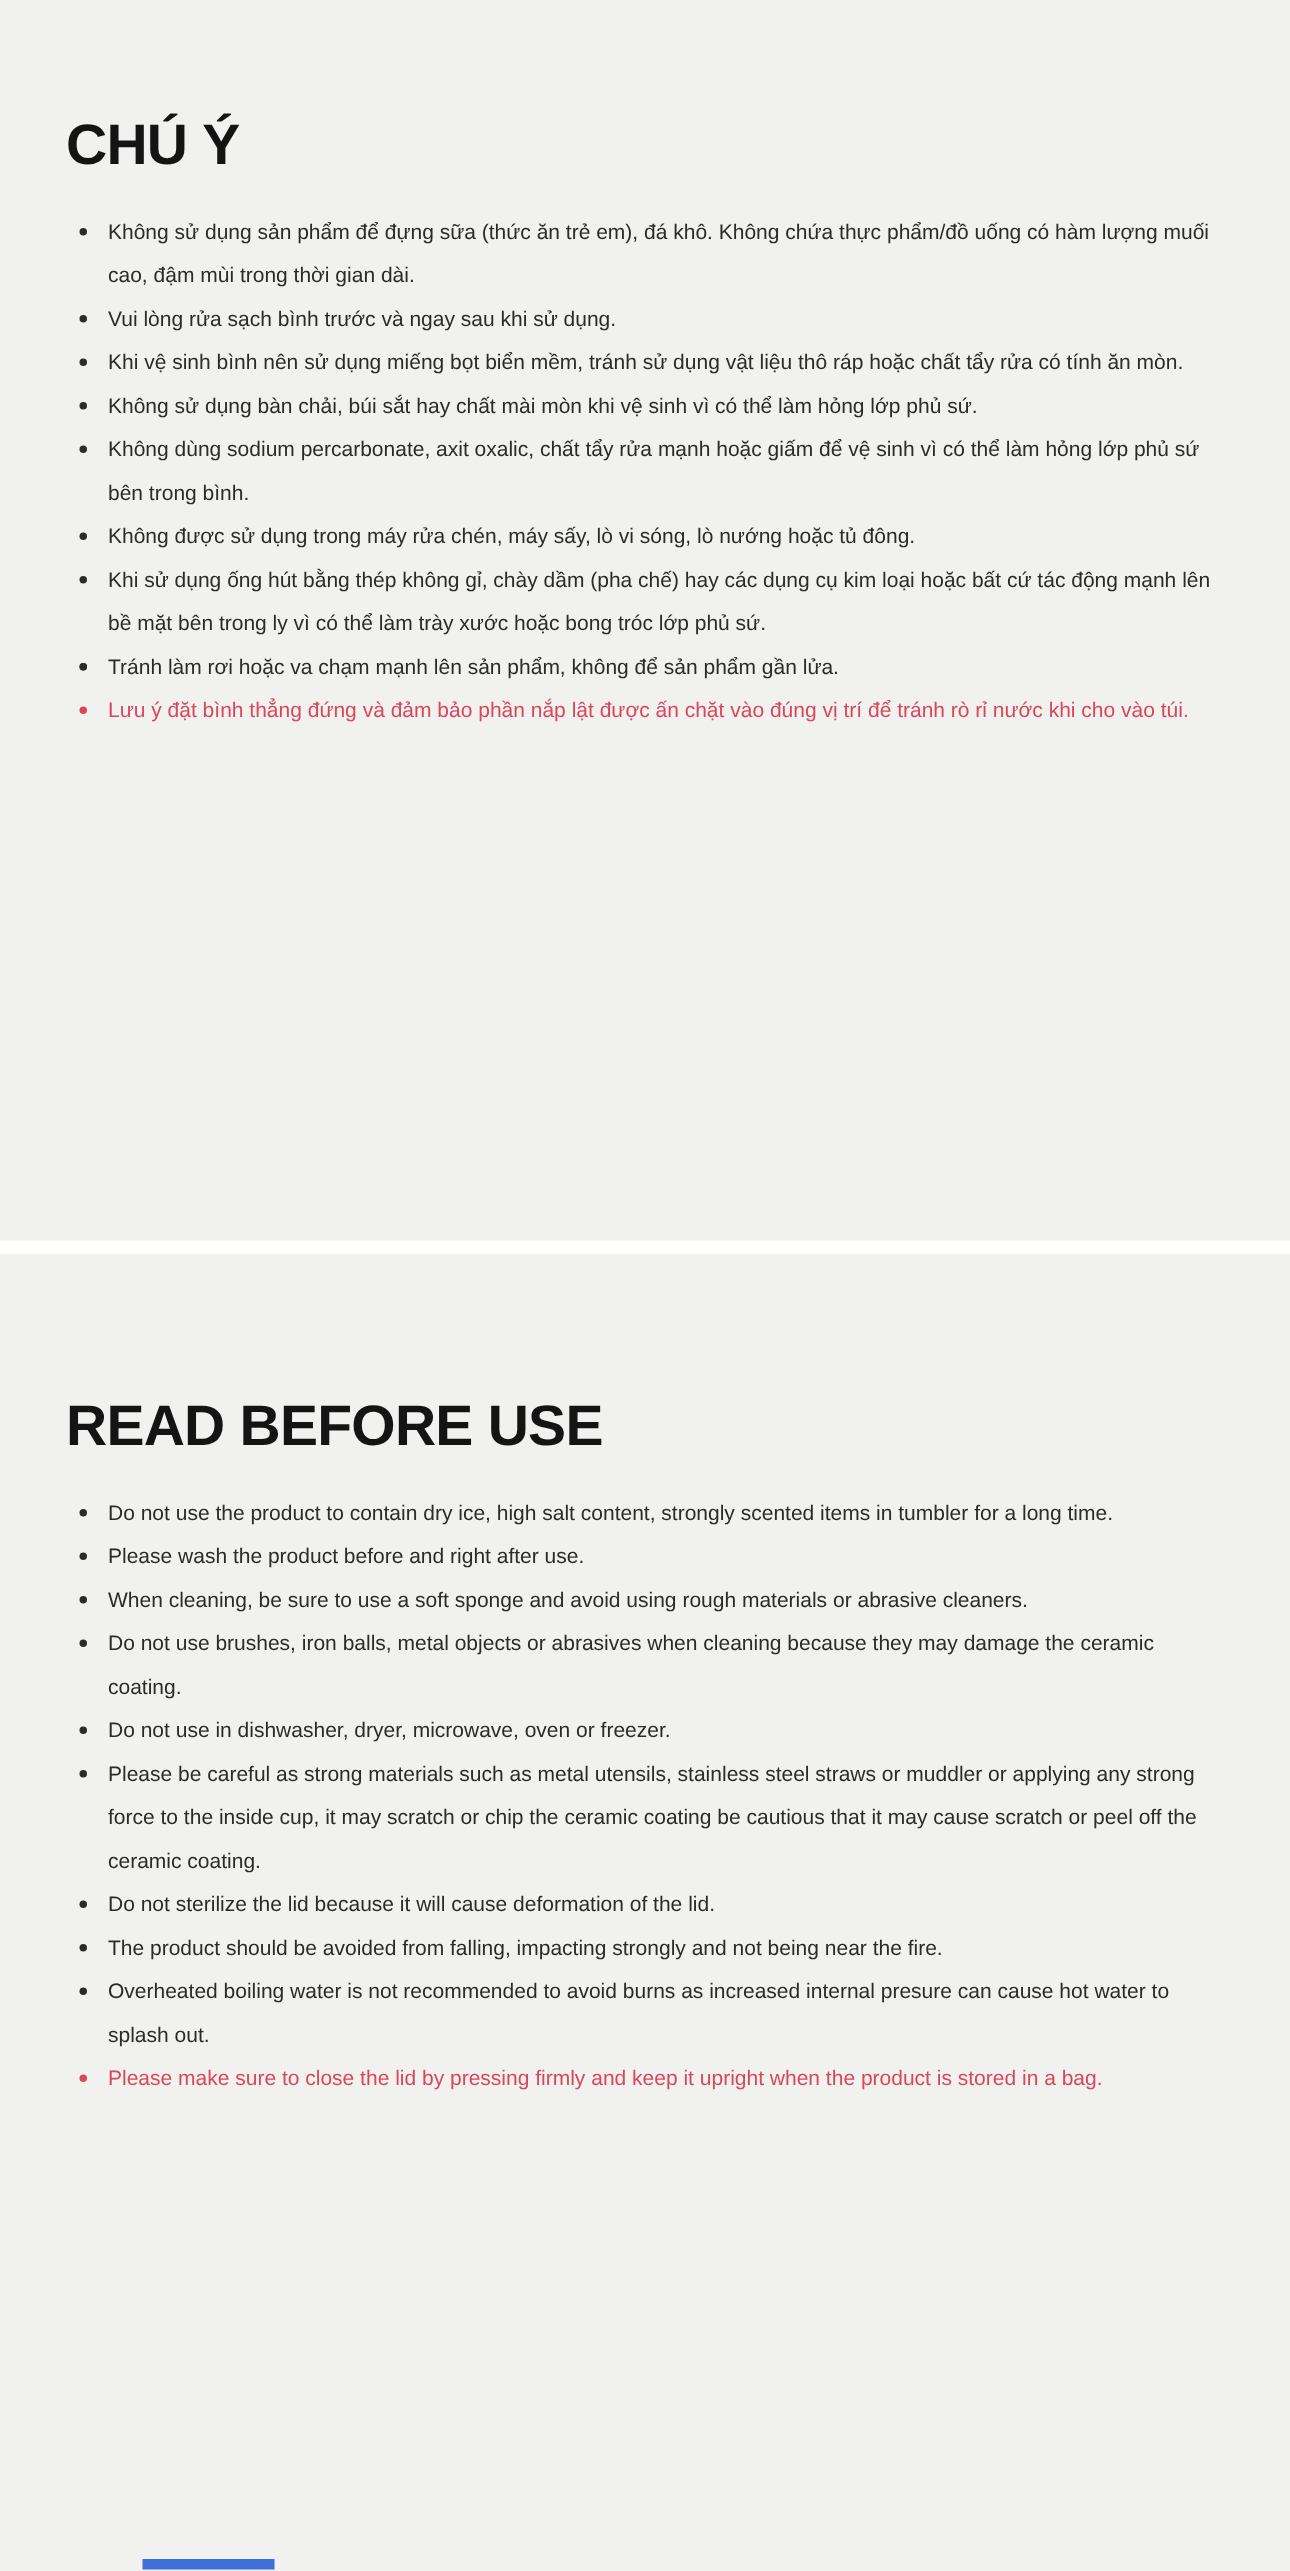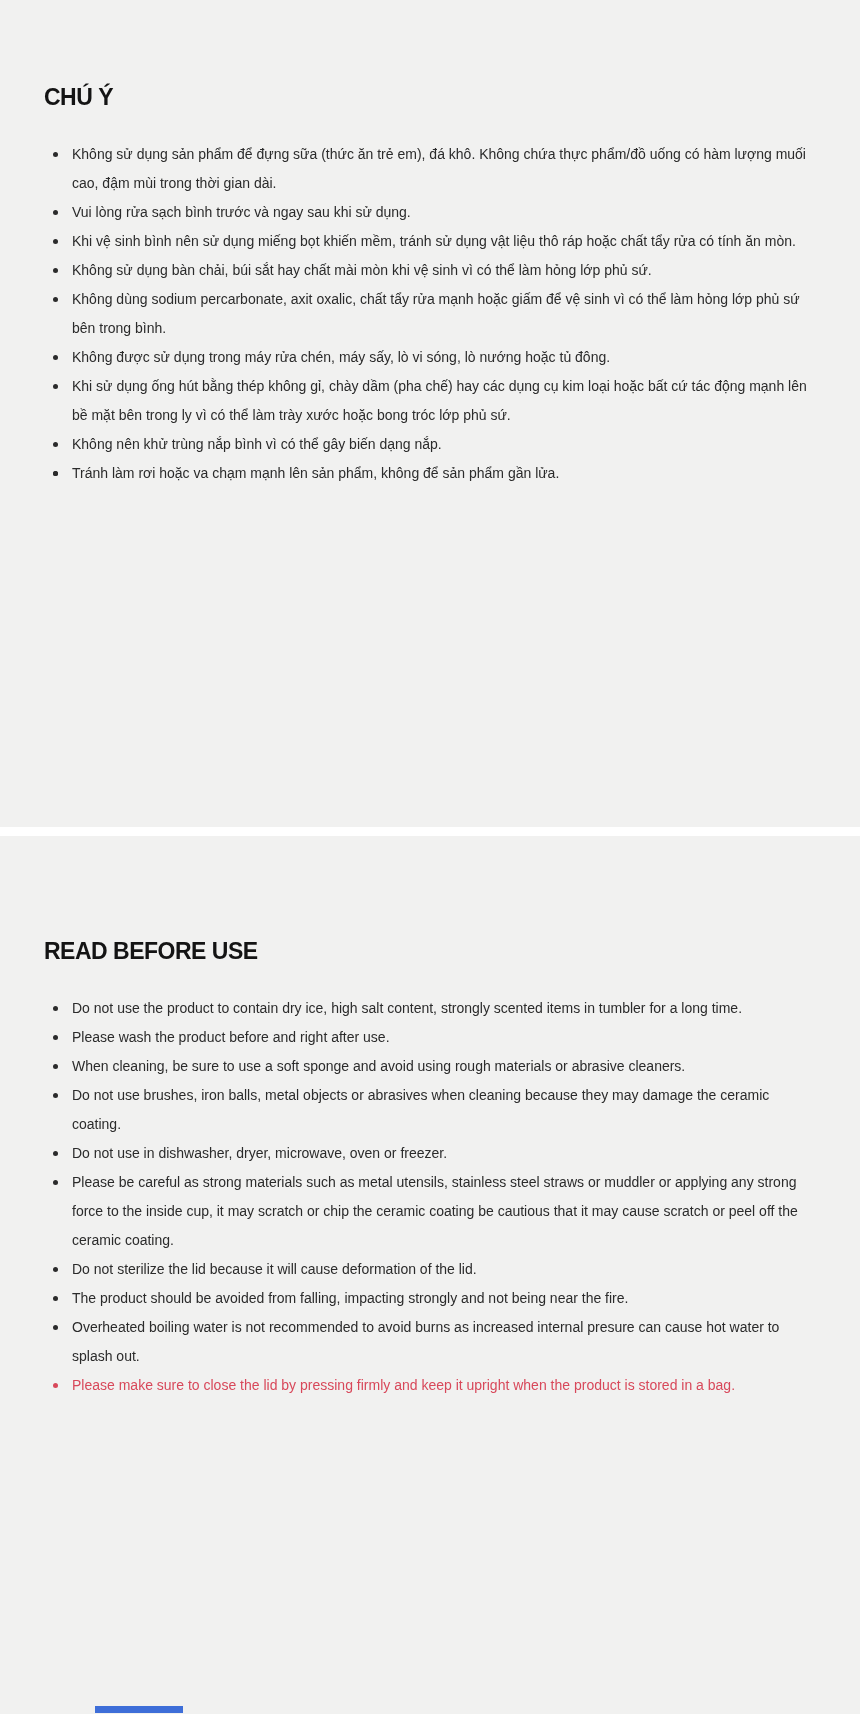--- a/index.html
+++ b/index.html
@@ -21,21 +21,21 @@
     overflow:hidden;
   }
   .section{
     background:var(--bg);
     overflow:hidden;
   }
   .section.vi{height:827px;padding:78px 40px 0 44px;}
   .section.en{height:870px;padding:96px 40px 0 44px;}
   .divider{height:9px;background:var(--divider);}
   .section-title{
-    font-size:23px;
+    font-size:38px;
     line-height:38px;
     font-weight:900;
     letter-spacing:-0.5px;
     color:var(--heading);
     margin-bottom:24px;
   }
   ul.notice-list{
     list-style:none;
   }
   li.notice-item{
@@ -67,28 +67,28 @@
 </head>
 <body>
 
 <div class="page">
 
   <div class="section vi">
     <h2 class="section-title">CHÚ Ý</h2>
     <ul class="notice-list">
         <li class="notice-item"><span class="dot"></span><span>Không sử dụng sản phẩm để đựng sữa (thức ăn trẻ em), đá khô. Không chứa thực phẩm/đồ uống có hàm lượng muối cao, đậm mùi trong thời gian dài.</span></li>
         <li class="notice-item"><span class="dot"></span><span>Vui lòng rửa sạch bình trước và ngay sau khi sử dụng.</span></li>
-        <li class="notice-item"><span class="dot"></span><span>Khi vệ sinh bình nên sử dụng miếng bọt khiến mềm, tránh sử dụng vật liệu thô ráp hoặc chất tẩy rửa có tính ăn mòn.</span></li>
+        <li class="notice-item"><span class="dot"></span><span>Khi vệ sinh bình nên sử dụng miếng bọt biển mềm, tránh sử dụng vật liệu thô ráp hoặc chất tẩy rửa có tính ăn mòn.</span></li>
         <li class="notice-item"><span class="dot"></span><span>Không sử dụng bàn chải, búi sắt hay chất mài mòn khi vệ sinh vì có thể làm hỏng lớp phủ sứ.</span></li>
         <li class="notice-item"><span class="dot"></span><span>Không dùng sodium percarbonate, axit oxalic, chất tẩy rửa mạnh hoặc giấm để vệ sinh vì có thể làm hỏng lớp phủ sứ bên trong bình.</span></li>
         <li class="notice-item"><span class="dot"></span><span>Không được sử dụng trong máy rửa chén, máy sấy, lò vi sóng, lò nướng hoặc tủ đông.</span></li>
         <li class="notice-item"><span class="dot"></span><span>Khi sử dụng ống hút bằng thép không gỉ, chày dầm (pha chế) hay các dụng cụ kim loại hoặc bất cứ tác động mạnh lên bề mặt bên trong ly vì có thể làm trày xước hoặc bong tróc lớp phủ sứ.</span></li>
-        <li class="notice-item"><span class="dot"></span><span>Không nên khử trùng nắp bình vì có thể gây biến dạng nắp.</span></li>
         <li class="notice-item"><span class="dot"></span></li>
         <li class="notice-item"><span class="dot"></span><span>Tránh làm rơi hoặc va chạm mạnh lên sản phẩm, không để sản phẩm gần lửa.</span></li>
+        <li class="notice-item red"><span class="dot"></span><span>Lưu ý đặt bình thẳng đứng và đảm bảo phần nắp lật được ấn chặt vào đúng vị trí để tránh rò rỉ nước khi cho vào túi.</span></li>
       </ul>
   </div>
 
   <div class="divider"></div>
 
   <div class="section en">
     <h2 class="section-title">READ BEFORE USE</h2>
     <ul class="notice-list">
         <li class="notice-item"><span class="dot"></span><span>Do not use the product to contain dry ice, high salt content, strongly scented items in tumbler for a long time.</span></li>
         <li class="notice-item"><span class="dot"></span><span>Please wash the product before and right after use.</span></li>

